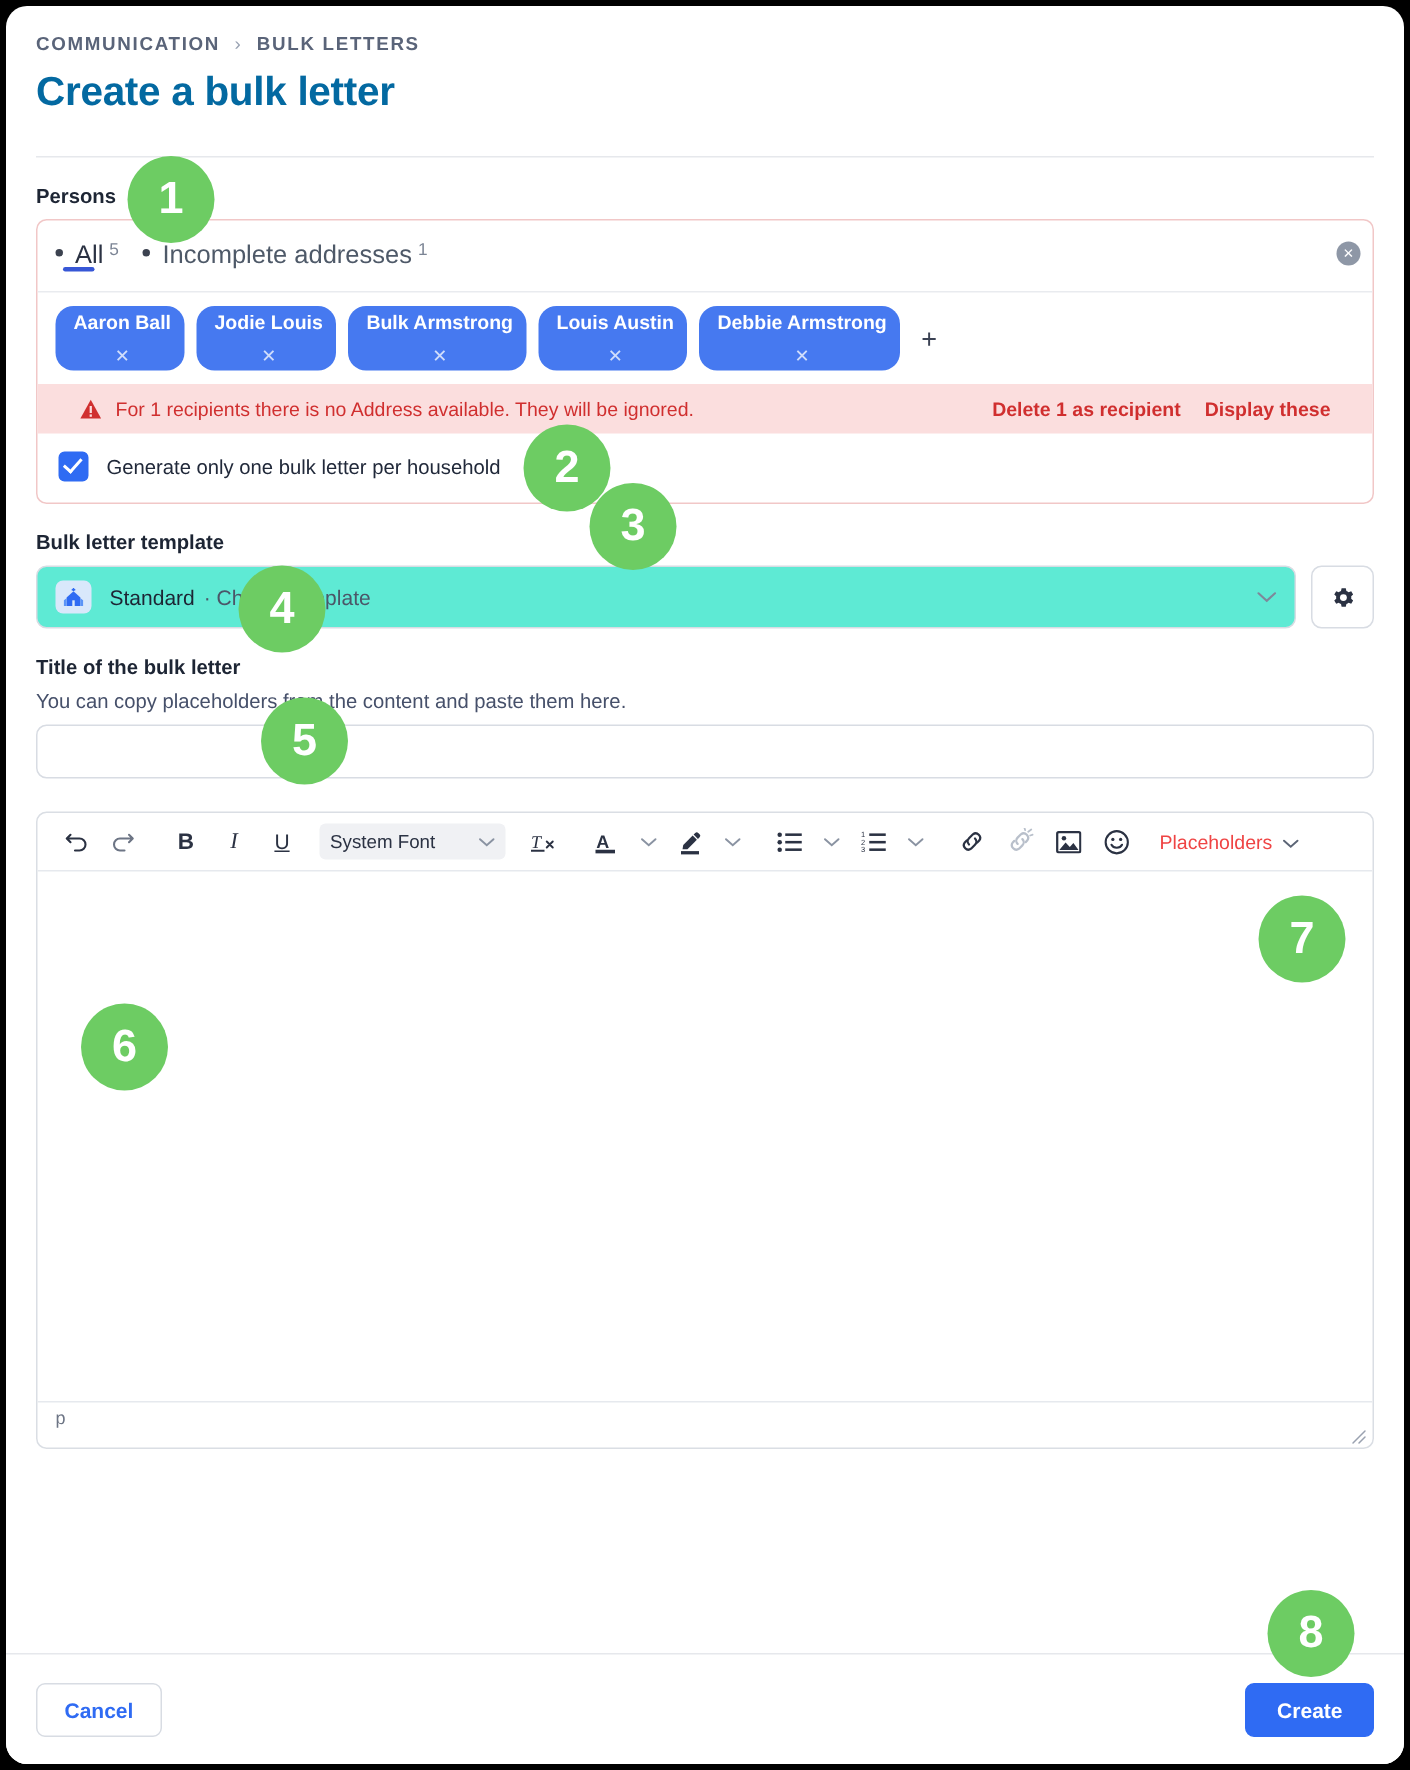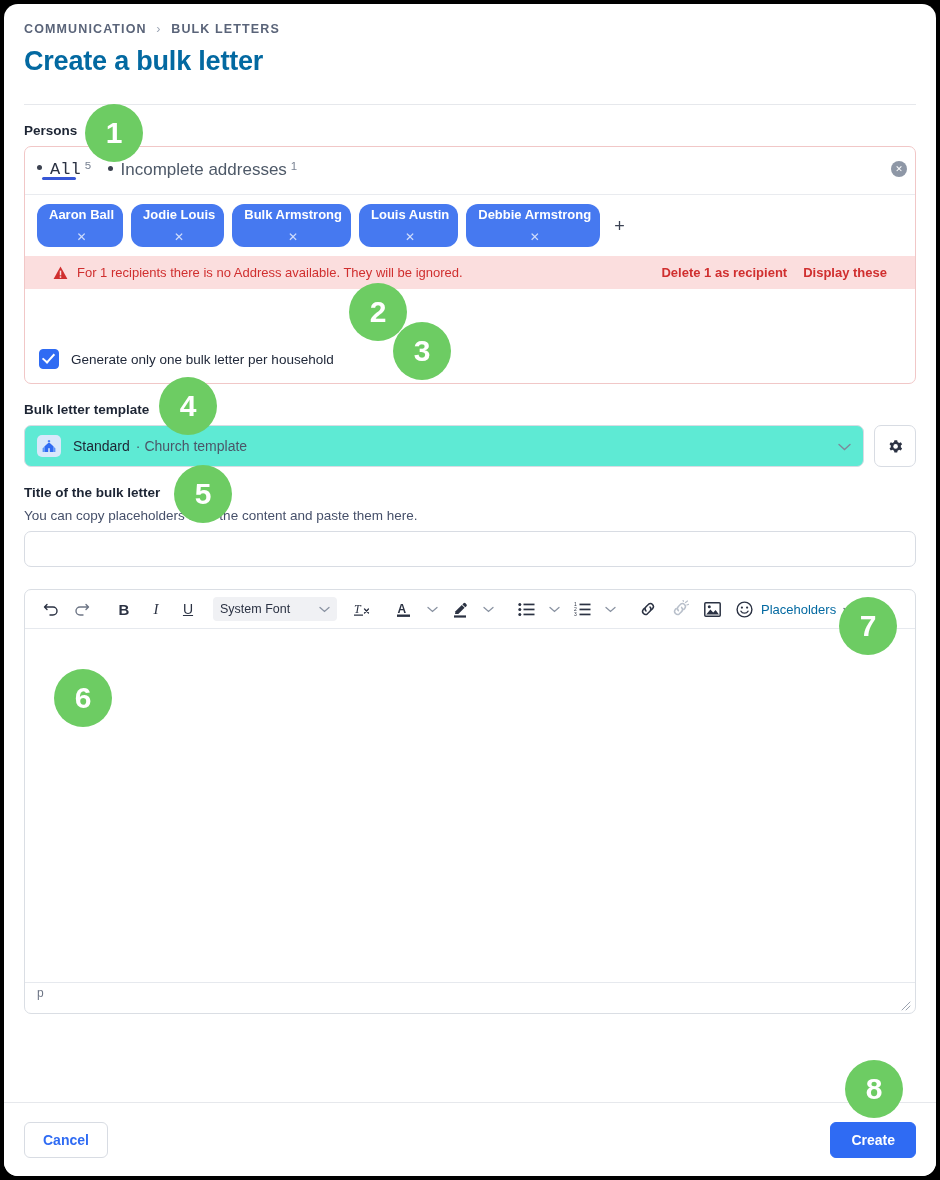--- a/index.html
+++ b/index.html
@@ -100,21 +100,21 @@
   }
   .tab .dot {
     width: 5px; height: 5px;
     border-radius: 50%;
     background: #3c4250;
     display: inline-block;
     margin-right: 4px;
     position: relative;
     top: -4px;
   }
-  .tab.active { color: #2b3243; font-family: Liberation Mono, monospace; }
+  .tab.active { color: #2b3243; }
   .tab .count {
     font-size: 11.5px;
     color: #7b8494;
     position: relative;
     top: -5px;
   }
   .tab.active::after {
     content: "";
     position: absolute;
     left: 13px; right: 24px;
@@ -198,21 +198,21 @@
     padding: 12px 14px 14px 14px;
   }
   .check-row {
     display: flex;
     align-items: center;
     margin-bottom: 9px;
     font-size: 13.5px;
     color: #21293a;
     cursor: pointer;
   }
-  .check-row:last-child { margin-bottom: 0; margin-top: 48px; }
+  .check-row:last-child { margin-bottom: 0; }
   .cbox {
     width: 18px; height: 18px;
     border: 1px solid #c2c8d2;
     border-radius: 4px;
     background: #fff;
     margin-right: 12px;
     flex: none;
     position: relative;
   }
   .cbox.checked {
@@ -327,23 +327,23 @@
     margin: 0 8px;
     font-size: 12.5px;
     color: #2b3243;
     cursor: pointer;
   }
   .font-select .cv { color: #8a93a2; }
   .ph-select {
     display: flex;
     align-items: center;
     gap: 7px;
-    margin-left: 0;
+    margin-left: 12px;
     font-size: 13px;
-    color: #0369a1;
+    color: #ef4444;
     cursor: pointer;
   }
   .editor-area {
     height: 333px;
     padding: 10px 12px;
     font-size: 14px;
     color: #1d2534;
     outline: none;
   }
   .editor-status {

